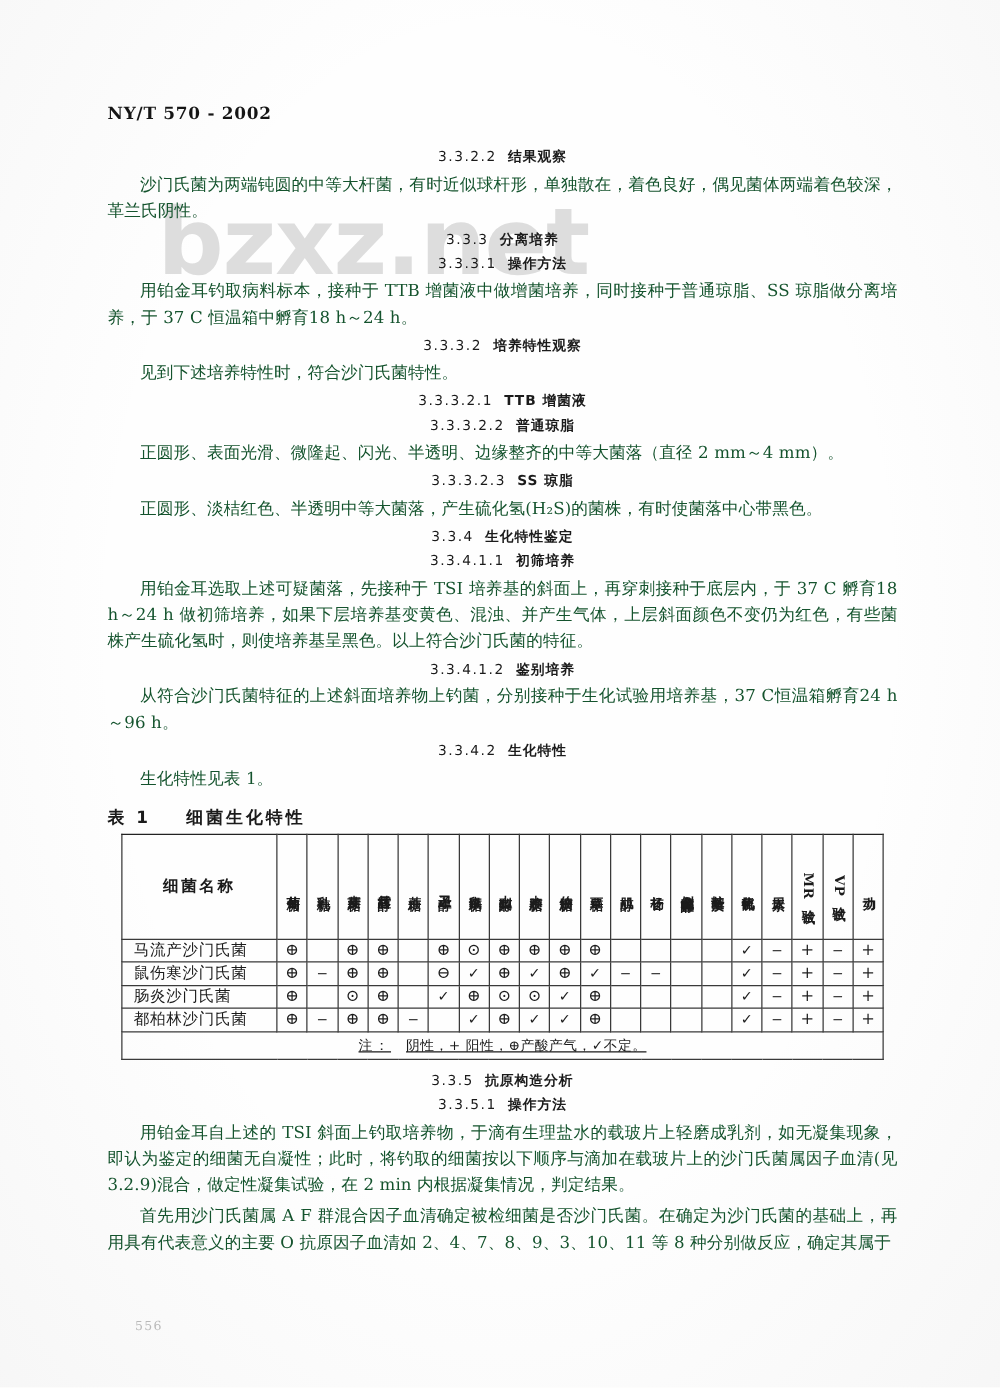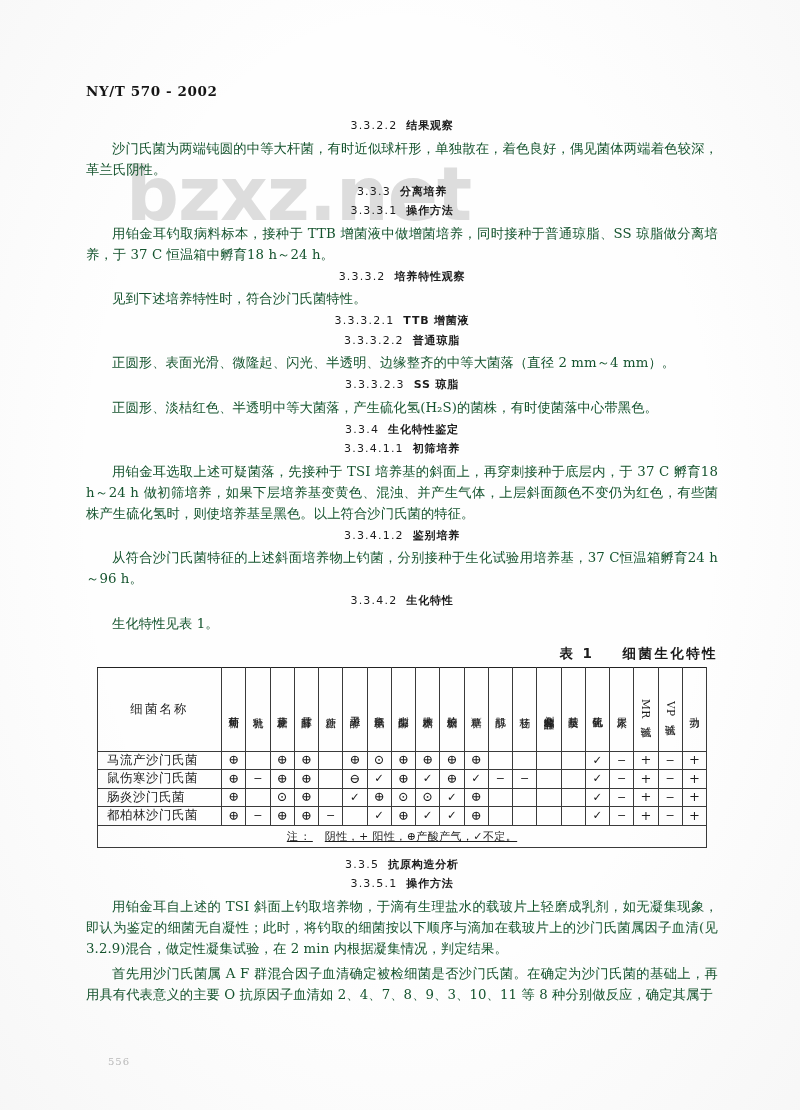--- a/index.html
+++ b/index.html
@@ -102,21 +102,21 @@
     margin: 0 0 4px 0;
     text-indent: 26px;
     text-align: justify;
     letter-spacing: .1px;
     color: #14532d;
   }
   p.para.tight { margin-bottom: 3px; }
 
   
   .tbl-caption {
-    text-align: right;
+    text-align: left;
     font-size: 13.5px;
     font-weight: bold;
     letter-spacing: 2.4px;
     margin: 11px 0 4px 0;
     font-family: "DejaVu Sans", "Liberation Sans", sans-serif;
   }
 
   
   .tbl-wrap { width: 610px; margin: 0 auto; position: relative; }
   table.bio {
@@ -126,21 +126,21 @@
     font-family: "DejaVu Serif", "Liberation Serif", serif;
   }
   table.bio td, table.bio th {
     border: 1px solid #3a3a3a;
     padding: 0;
     text-align: center;
     vertical-align: middle;
     font-weight: normal;
     font-size: 11px;
   }
-  table.bio .outer-top { border-top: 1.6px solid #222; }
+  table.bio .outer-top { border-top: 1.6px solid #222; font-weight: bold; }
   thead th {
     height: 84px;
     background: transparent;
   }
   
   .vhead {
     writing-mode: vertical-rl;
     text-orientation: upright;
     font-size: 10.6px;
     line-height: 1.06;

